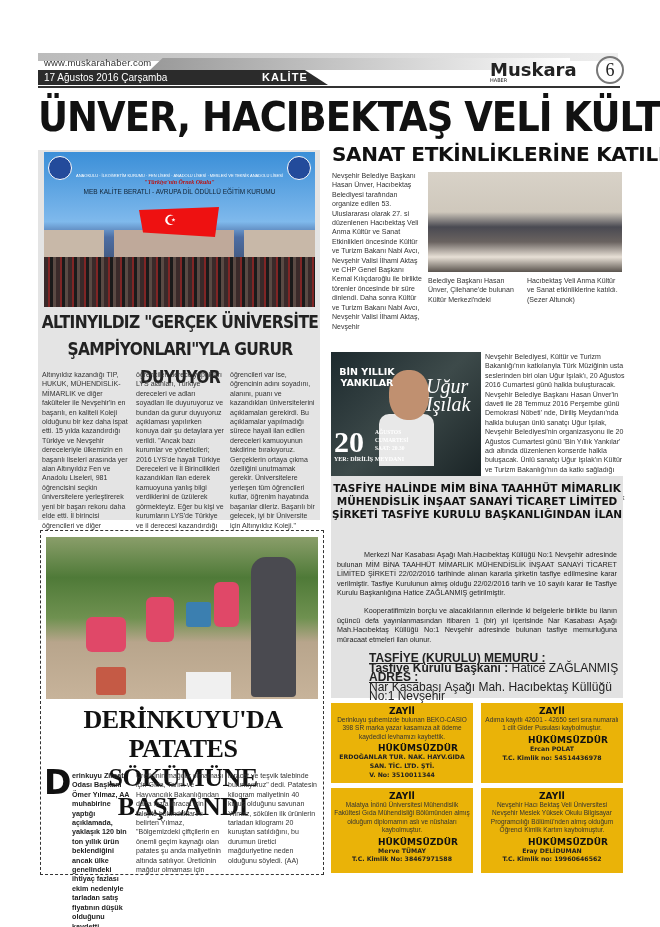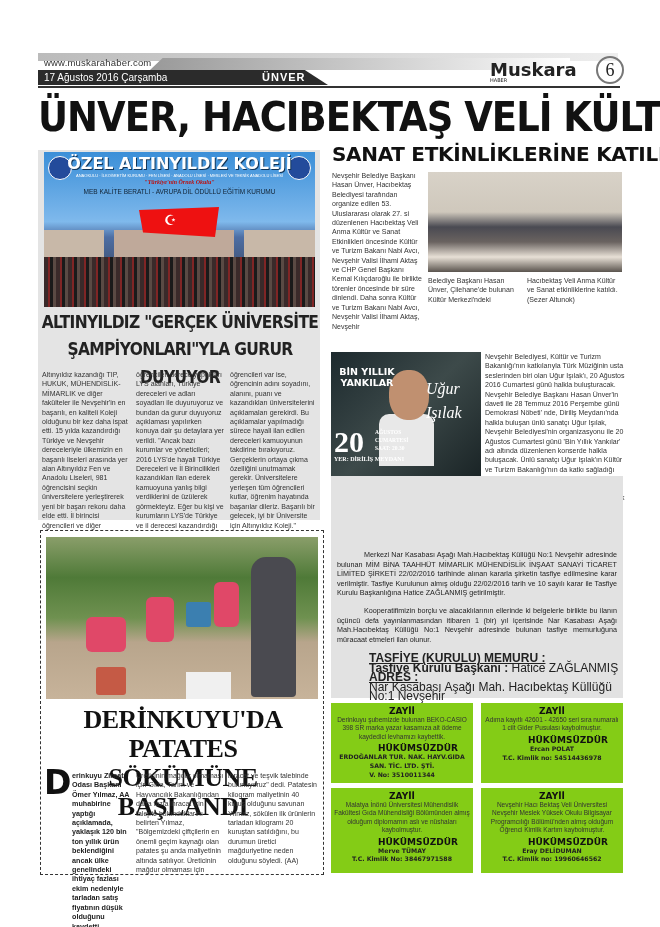--- a/index.html
+++ b/index.html
@@ -36,35 +36,35 @@
   .cols3{left:42px;top:370px;width:276px;display:flex;gap:6px;}
   .cols3 > div{flex:1;}
   
   .r-text{left:332px;top:171px;width:92px;}
   .photo1{left:428px;top:172px;width:194px;height:100px;background:linear-gradient(180deg,#d8d2c8 0,#cfc8bc 40%,#4a4a52 55%,#6a6360 70%,#e8e0d6 85%,#5a544e);}
   .cap1{left:428px;top:276px;width:95px;}
   .cap2{left:527px;top:276px;width:95px;}
   .h3{left:330px;top:310px;width:295px;text-align:center;font-family:"DejaVu Sans",sans-serif;font-weight:bold;font-size:16px;line-height:20px;color:#111;letter-spacing:-0.3px;}
   .concert{left:331px;top:352px;width:150px;height:125px;background:linear-gradient(135deg,#1d2a2e,#3d4a4a 50%,#1a2426);overflow:hidden;}
   .c-bin{left:6px;top:14px;width:60px;text-align:center;font-family:"DejaVu Sans",sans-serif;font-weight:bold;font-size:9.5px;color:#fff;line-height:11px;}
-  .c-name{left:95px;top:25px;font-family:"Liberation Serif",serif;font-style:italic;color:#fff;font-size:16px;line-height:24px;}
+  .c-name{left:95px;top:25px;font-family:"Liberation Serif",serif;font-style:italic;color:#fff;font-size:20px;line-height:18px;}
   .c-20{left:3px;top:73px;font-family:"Liberation Serif",serif;font-size:30px;color:#fff;font-weight:bold;}
   .c-det{left:44px;top:76px;font-family:"Liberation Serif",serif;font-size:5.5px;color:#fff;line-height:8px;font-weight:bold;}
   .c-yer{left:3px;top:104px;font-family:"Liberation Serif",serif;font-size:6px;color:#fff;font-weight:bold;}
   .c-face{left:58px;top:18px;width:40px;height:50px;border-radius:45%;background:#c09070;}
   .c-shirt{left:48px;top:62px;width:55px;height:52px;background:#e8e8e8;border-radius:10px 10px 0 0;}
   .r-text2{left:485px;top:352px;width:140px;}
   
   .tasf{left:331px;top:476px;width:292px;height:222px;background:#e2e2e2;}
   .tasf-title{left:0;top:6px;width:100%;text-align:center;font-family:"DejaVu Sans",sans-serif;font-weight:bold;font-size:10.5px;line-height:13px;color:#111;}
   .tasf-body{left:6px;top:74px;width:280px;font-size:7.2px;line-height:9.6px;color:#222;text-align:justify;}
   .tasf-sig{left:38px;top:178px;font-size:12px;line-height:9.5px;color:#222;}
   .u{text-decoration:underline;font-weight:bold;}
   
-  .zbox{width:142px;height:80px;background:#84cc16;text-align:center;}
+  .zbox{width:142px;height:80px;background:#eab308;text-align:center;}
   .z-h{font-family:"DejaVu Sans",sans-serif;font-weight:bold;font-size:9px;margin-top:3px;color:#111;}
   .z-t{font-size:6.5px;line-height:8.4px;color:#333;padding:0 3px;}
   .z-hk{font-family:"DejaVu Sans",sans-serif;font-weight:bold;font-size:9px;color:#111;margin-top:2px;margin-left:32px;}
   .z-n{font-family:"DejaVu Sans",sans-serif;font-weight:bold;font-size:6.2px;line-height:8.8px;color:#222;}
   
   .dash{left:40px;top:530px;width:282px;height:343px;border:1.5px dashed #333;}
   .photo2{left:46px;top:537px;width:272px;height:162px;background:linear-gradient(180deg,#8a9e6a 0,#4f7a38 25%,#6f9150 50%,#b8a58c 65%,#c7b39a 100%);overflow:hidden;}
   .kid{border-radius:6px;background:#e04868;}
   .h4{left:44px;top:705px;width:278px;text-align:center;font-family:"Liberation Serif",serif;font-weight:bold;font-size:26px;line-height:29px;color:#111;letter-spacing:-0.5px;}
   .drop{left:44px;top:769px;width:26px;height:26px;font-family:"DejaVu Sans",sans-serif;font-weight:bold;font-size:33px;line-height:28px;color:#111;}
@@ -74,36 +74,35 @@
   .indent{text-indent:27px;}
 </style>
 </head>
 <body>
 
 <div class="abs hdr-strip"></div>
 <div class="abs hdr-grad"></div>
 <div class="abs hdr-url">www.muskarahaber.com</div>
 <div class="abs hdr-bar"></div>
 <div class="abs hdr-date">17 Ağustos 2016 Çarşamba</div>
-<div class="abs hdr-sec">ÜNVER</div>
+<div class="abs hdr-sec">KALİTE</div>
 <div class="abs logo">
   <span>Muskara</span>
   <small>HABER</small>
 </div>
 <div class="abs page-no">6</div>
 <div class="abs hdr-line"></div>
 
 <div class="abs h1">ÜNVER, HACIBEKTAŞ VELİ KÜLTÜR VE</div>
 <div class="abs h1b">SANAT ETKİNLİKLERİNE KATILDI</div>
 
 <div class="abs grayband"></div>
 <div class="abs ad">
   <div class="abs ad-logo" style="left:4px"></div>
   <div class="abs ad-logo" style="right:4px"></div>
-  <div class="abs ad-title">ÖZEL ALTINYILDIZ KOLEJİ</div>
   <div class="abs ad-sub">ANAOKULU · İLKÖĞRETİM KURUMU · FEN LİSESİ · ANADOLU LİSESİ · MESLEKİ VE TEKNİK ANADOLU LİSESİ</div>
   <div class="abs ad-motto">"Türkiye'nin Örnek Okulu"</div>
   <div class="abs ad-kal">MEB KALİTE BERATLI - AVRUPA DİL ÖDÜLLÜ EĞİTİM KURUMU</div>
   <div class="abs bldg" style="left:0;width:60px"></div>
   <div class="abs bldg" style="left:70px;width:120px;background:#bfa99a"></div>
   <div class="abs bldg" style="left:200px;width:71px"></div>
   <div class="abs flag"></div>
   <div class="abs flag-moon">☪</div>
   <div class="abs crowd"></div>
 </div>
@@ -130,20 +129,21 @@
   <div class="abs c-det">
     <div>AĞUSTOS</div>
     <div>CUMARTESİ</div>
     <div>SAAT: 20.30</div>
   </div>
   <div class="abs c-yer">YER: DİRİLİŞ MEYDANI</div>
 </div>
 <div class="abs r-text2 body-text">Nevşehir Belediyesi, Kültür ve Turizm Bakanlığı'nın katkılarıyla Türk Müziğinin usta seslerinden biri olan Uğur Işılak'ı, 20 Ağustos 2016 Cumartesi günü halkla buluşturacak. Nevşehir Belediye Başkanı Hasan Ünver'in daveti ile 28 Temmuz 2016 Perşembe günü Demokrasi Nöbeti' nde, Diriliş Meydanı'nda halkla buluşan ünlü sanatçı Uğur Işılak, Nevşehir Belediyesi'nin organizasyonu ile 20 Ağustos Cumartesi günü 'Bin Yıllık Yankılar' adı altında düzenlenen konserde halkla buluşacak. Ünlü sanatçı Uğur Işılak'ın Kültür ve Turizm Bakanlığı'nın da katkı sağladığı Bin Yıllık Yankılar konseri, 20 Ağustos Cumartesi günü saat 20.30 da Diriliş Meydanı'nda gerçekleştirilecek. Fatma Gedik</div>
 
 <div class="abs tasf">
+  <div class="abs tasf-title">TASFİYE HALİNDE MİM BİNA TAAHHÜT MİMARLIK MÜHENDİSLİK İNŞAAT SANAYİ TİCARET LİMİTED ŞİRKETİ TASFİYE KURULU BAŞKANLIĞINDAN İLAN</div>
   <div class="abs tasf-body">
     <p style="margin:0 0 8px 0" class="indent">Merkezi Nar Kasabası Aşağı Mah.Hacıbektaş Küllüğü No:1 Nevşehir adresinde bulunan MİM BİNA TAAHHÜT MİMARLIK MÜHENDİSLİK İNŞAAT SANAYİ TİCARET LİMİTED ŞİRKETİ 22/02/2016 tarihinde alınan kararla şirketin tasfiye edilmesine karar verilmiştir. Tasfiye Kurulunun almış olduğu 22/02/2016 tarih ve 10 sayılı karar ile Tasfiye Kurulu Başkanlığına Hatice ZAĞLANMIŞ getirilmiştir.</p>
     <p style="margin:0" class="indent">Kooperatifimizin borçlu ve alacaklılarının ellerinde ki belgelerle birlikte bu ilanın üçüncü defa yayınlanmasından itibaren 1 (bir) yıl içerisinde Nar Kasabası Aşağı Mah.Hacıbektaş Küllüğü No:1 Nevşehir adresinde bulunan tasfiye memurluğuna müracaat etmeleri ilan olunur.</p>
   </div>
   <div class="abs tasf-sig">
     <div class="u">TASFİYE (KURULU) MEMURU :</div>
     <div><b>Tasfiye Kurulu Başkanı :</b> <span>Hatice ZAĞLANMIŞ</span></div>
     <div class="u">ADRES                              :</div>
     <div>Nar Kasabası Aşağı Mah. Hacıbektaş Küllüğü No:1 Nevşehir</div>
   </div>

